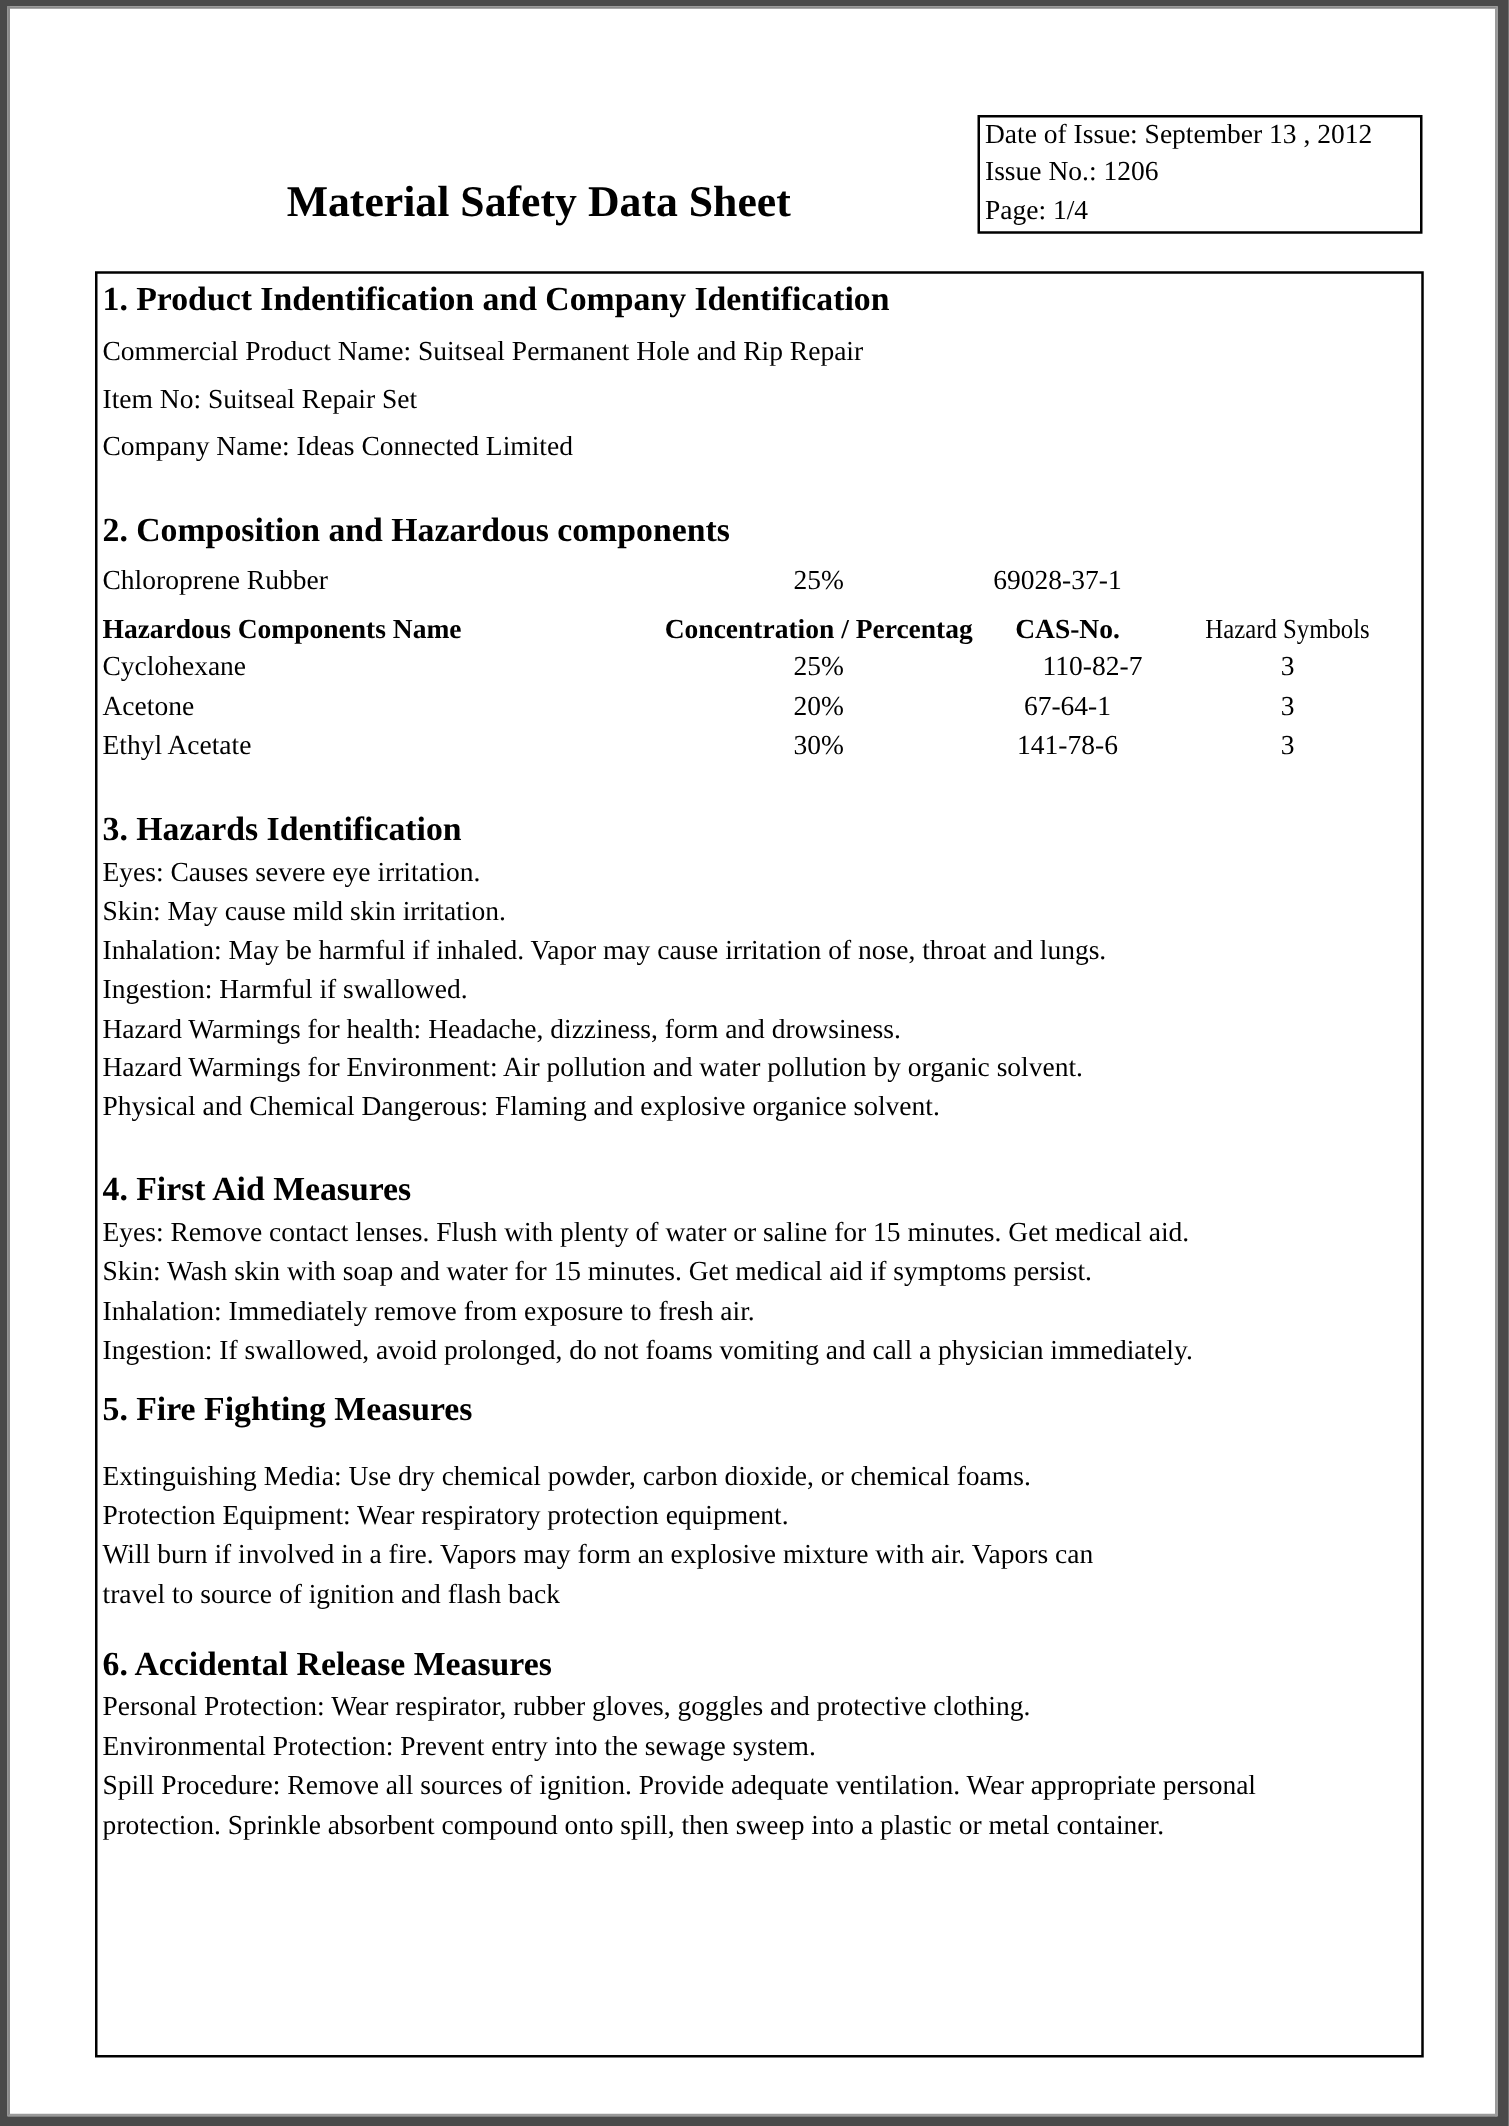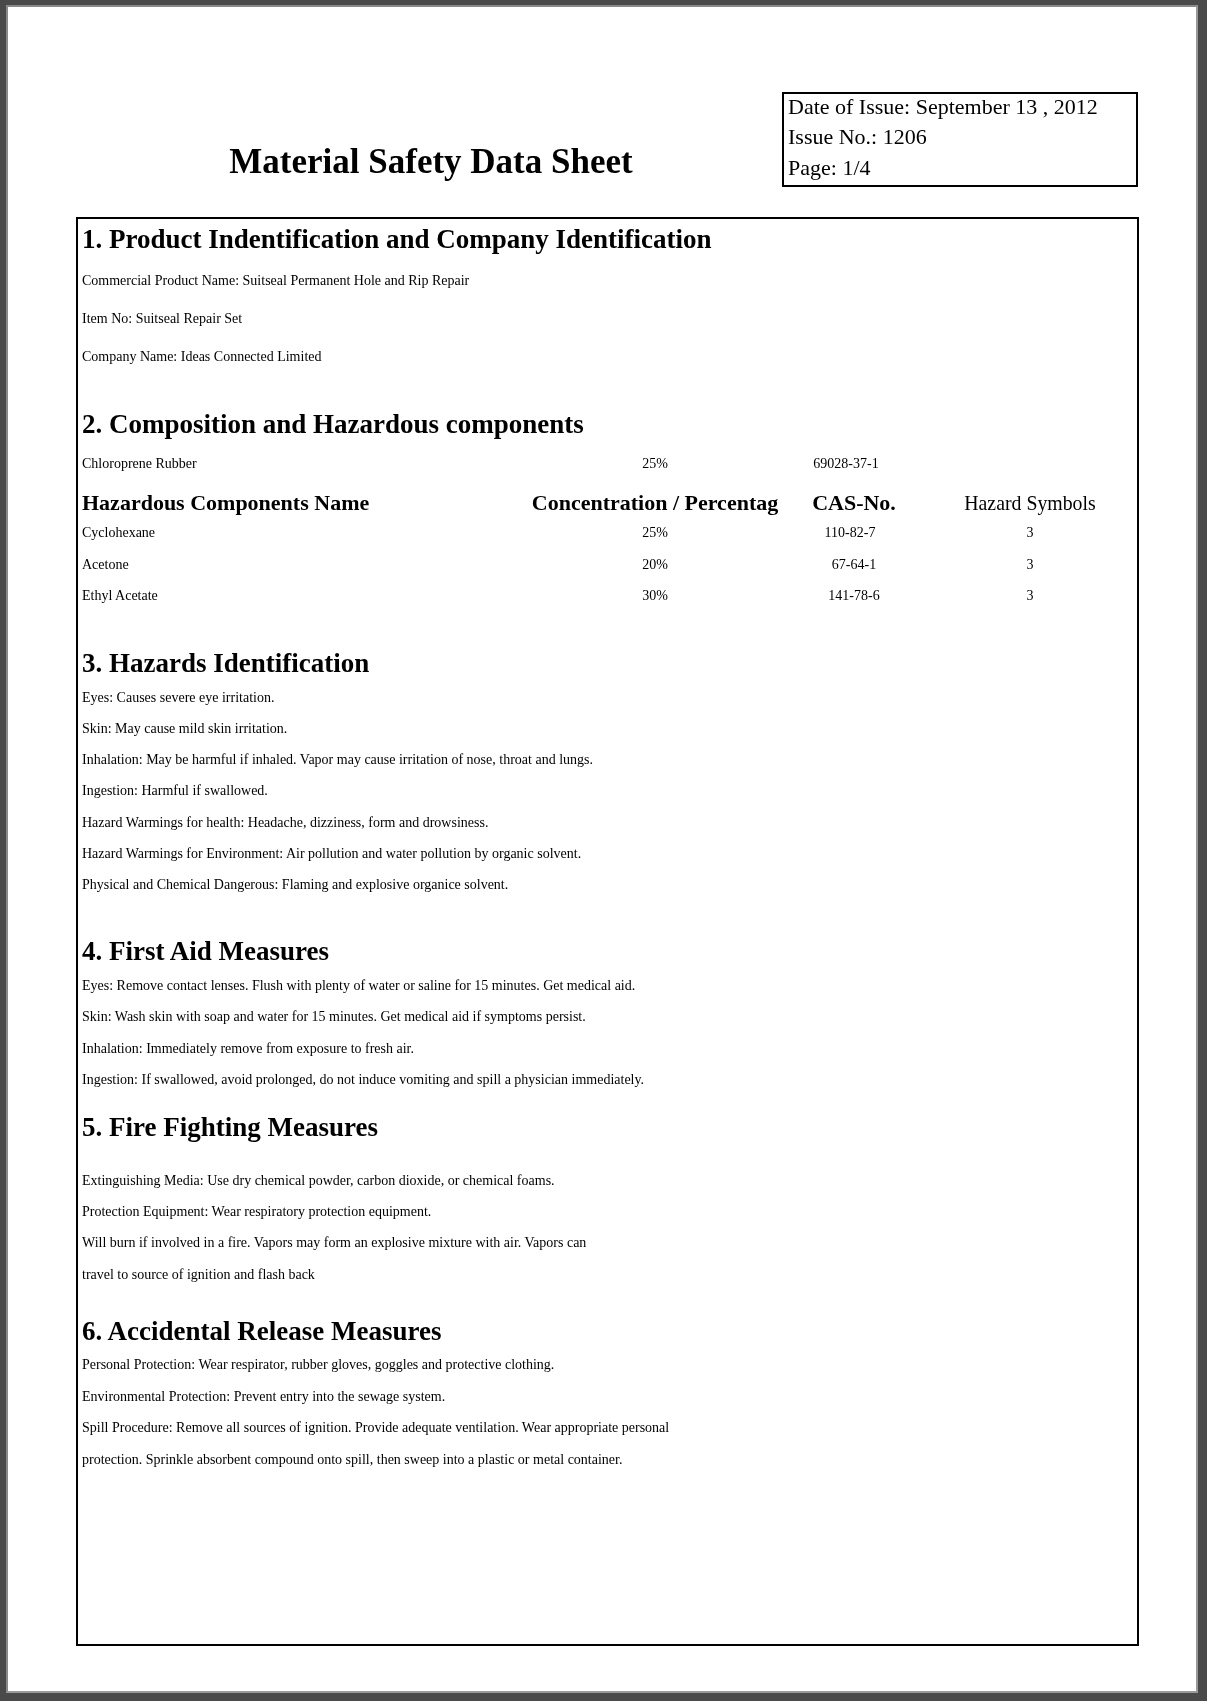--- a/index.html
+++ b/index.html
@@ -24,21 +24,21 @@
   .issue-box {
     position:absolute; left:782px; top:92px; width:356px; height:95px;
     border:2px solid #000; box-sizing:border-box;
   }
   .issue-line { position:absolute; left:4px; font-size:22px; line-height:26px; white-space:nowrap; }
   .main-box {
     position:absolute; left:76px; top:217px; width:1063px; height:1429px;
     border:2px solid #000; box-sizing:border-box;
   }
   .h { font-weight:bold; font-size:27px; line-height:32px; left:4px; }
-  .t { font-size:14px; line-height:26px; left:4px; }
+  .t { font-size:22px; line-height:26px; left:4px; }
   .th { font-weight:bold; font-size:22px; line-height:26px; }
   .c { transform:translateX(-50%); text-align:center; }
   .hs { font-size:22px; line-height:26px; transform:translateX(-50%) scaleX(0.9); font-family:"Liberation Sans Narrow","Liberation Serif",serif; }
 </style>
 </head>
 <body>
 
 <div class="page"></div>
 
 <div class="abs title">Material Safety Data Sheet</div>
@@ -61,21 +61,21 @@
   <div class="abs t c" style="top:232px; left:577px;">25%</div>
   <div class="abs t c" style="top:232px; left:768px;">69028-37-1</div>
 
   <div class="abs th" style="top:271px; left:4px;">Hazardous Components Name</div>
   <div class="abs th c" style="top:271px; left:577px;">Concentration / Percentag</div>
   <div class="abs th c" style="top:271px; left:776px;">CAS-No.</div>
   <div class="abs hs" style="top:271px; left:952px;">Hazard Symbols</div>
 
   <div class="abs t" style="top:301px;">Cyclohexane</div>
   <div class="abs t c" style="top:301px; left:577px;">25%</div>
-  <div class="abs t c" style="top:301px; left:772px;">110-82-7</div>
+  <div class="abs t c" style="top:301px; left:796px;">110-82-7</div>
   <div class="abs t c" style="top:301px; left:952px;">3</div>
 
   <div class="abs t" style="top:333px;">Acetone</div>
   <div class="abs t c" style="top:333px; left:577px;">20%</div>
   <div class="abs t c" style="top:333px; left:776px;">67-64-1</div>
   <div class="abs t c" style="top:333px; left:952px;">3</div>
 
   <div class="abs t" style="top:364px;">Ethyl Acetate</div>
   <div class="abs t c" style="top:364px; left:577px;">30%</div>
   <div class="abs t c" style="top:364px; left:776px;">141-78-6</div>
@@ -87,21 +87,21 @@
   <div class="abs t" style="top:528px;">Inhalation: May be harmful if inhaled. Vapor may cause irritation of nose, throat and lungs.</div>
   <div class="abs t" style="top:559px;">Ingestion:  Harmful if swallowed.</div>
   <div class="abs t" style="top:591px;">Hazard Warmings for health: Headache, dizziness, form and drowsiness.</div>
   <div class="abs t" style="top:622px;">Hazard Warmings for Environment: Air pollution and water pollution by organic solvent.</div>
   <div class="abs t" style="top:653px;">Physical and Chemical Dangerous: Flaming and explosive organice solvent.</div>
 
   <div class="abs h" style="top:716px;">4.  First Aid Measures</div>
   <div class="abs t" style="top:754px;">Eyes: Remove contact lenses. Flush with plenty of water or saline for 15 minutes. Get medical aid.</div>
   <div class="abs t" style="top:785px;">Skin: Wash skin with soap and water for 15 minutes. Get medical aid if symptoms persist.</div>
   <div class="abs t" style="top:817px;">Inhalation: Immediately remove from exposure to fresh air.</div>
-  <div class="abs t" style="top:848px;">Ingestion: If swallowed, avoid prolonged, do not induce vomiting and spill a physician immediately.</div>
+  <div class="abs t" style="top:848px;">Ingestion: If swallowed, avoid prolonged, do not foams vomiting and call a physician immediately.</div>
 
   <div class="abs h" style="top:892px;">5. Fire Fighting Measures</div>
   <div class="abs t" style="top:949px;">Extinguishing Media: Use dry chemical powder, carbon dioxide, or chemical foams.</div>
   <div class="abs t" style="top:980px;">Protection Equipment: Wear respiratory protection equipment.</div>
   <div class="abs t" style="top:1011px;">Will burn if involved in a fire. Vapors may form an explosive mixture with air. Vapors can</div>
   <div class="abs t" style="top:1043px;">travel to source of ignition and flash back</div>
 
   <div class="abs h" style="top:1096px;">6. Accidental Release Measures</div>
   <div class="abs t" style="top:1133px;">Personal Protection: Wear respirator, rubber gloves, goggles and protective clothing.</div>
   <div class="abs t" style="top:1165px;">Environmental Protection: Prevent entry into the sewage system.</div>

